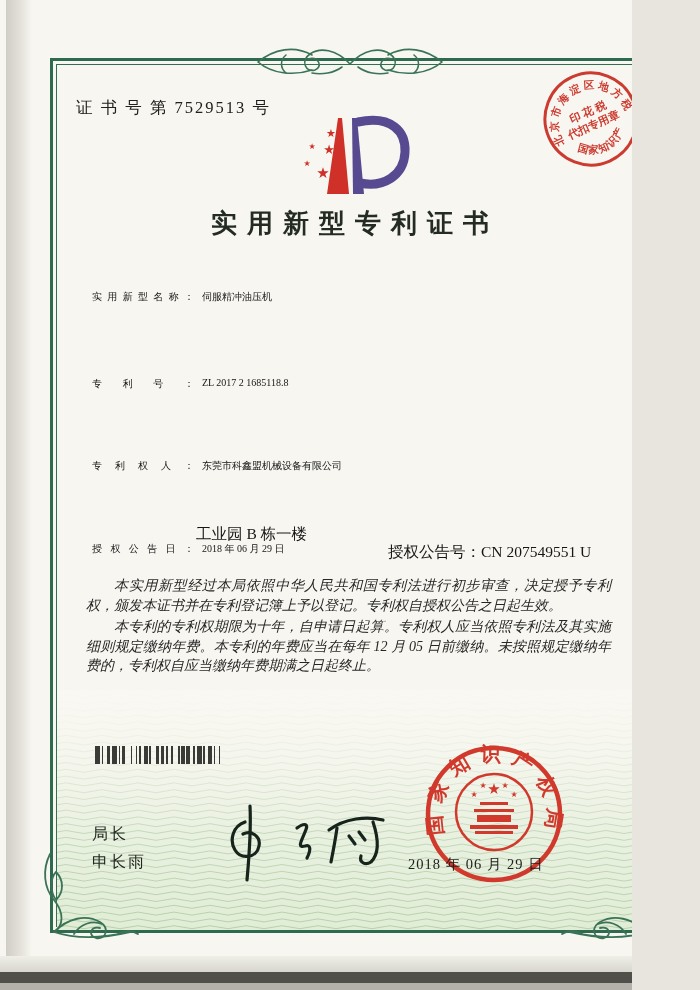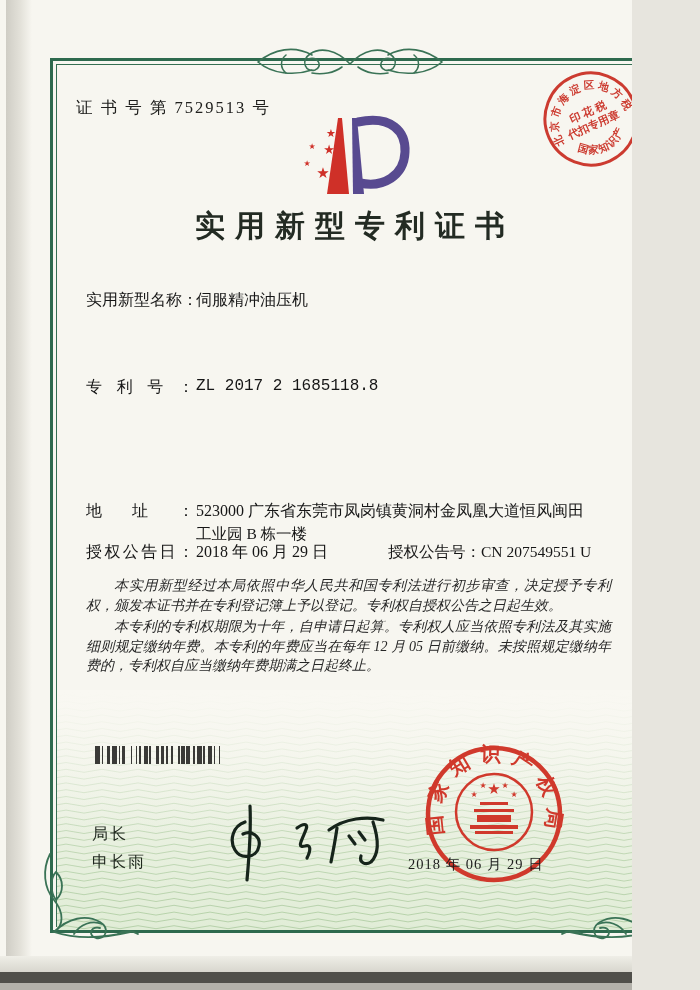--- a/index.html
+++ b/index.html
@@ -17,23 +17,23 @@
   .frame-inner{left:56px;top:64px;width:588px;height:863px;border:1px solid #356f52;box-sizing:border-box;}
   
   .waveband{left:57px;top:690px;width:586px;height:240px;
             background:linear-gradient(180deg,rgba(227,238,217,0) 0%,rgba(227,238,217,0.45) 35%,#e1edd7 100%);overflow:hidden;}
   .waveband svg{position:absolute;left:0;top:0;}
   .waveband svg path{fill:none;stroke:#b7d2ab;stroke-width:1;}
   .wavefade{position:absolute;left:0;top:0;width:100%;height:60%;
             background:linear-gradient(#f9f8f2,rgba(249,248,242,0));}
   
   .cert-no{left:76px;top:97px;font-size:16.5px;letter-spacing:2px;color:#20201e;}
-  .title{left:50px;top:206px;width:600px;text-align:center;font-size:30px;font-weight:bold;
+  .title{left:50px;top:206px;width:600px;text-align:center;font-size:26px;font-weight:bold;
          letter-spacing:10px;text-indent:10px;color:#232b23;}
-  .frow{left:86px;font-size:16px;color:#161616;white-space:nowrap;}
+  .frow{left:92px;font-size:10px;color:#161616;white-space:nowrap;}
   .flabel{display:inline-block;width:92px;text-align:justify;text-align-last:justify;vertical-align:top;}
   .flabel::after{content:"：";display:inline-block;width:0;}
   .fcolon{display:inline-block;width:18px;}
   .fvalue{display:inline-block;vertical-align:top;}
   .addr2{left:196px;top:524px;font-size:15.5px;color:#161616;}
   .grant-no{left:388px;top:542px;font-size:15.5px;color:#161616;white-space:nowrap;}
   .paras{left:86px;top:576px;width:540px;font-size:14px;line-height:19.6px;color:#262626;
          text-align:justify;font-style:italic;}
   .paras p{margin:0 15px 2px 0;text-indent:2em;}
   .barcode{left:95px;top:746px;width:176px;height:18px;display:flex;align-items:stretch;}
@@ -141,25 +141,25 @@
       <text x="29" y="62" font-size="8">★</text>
       <text x="45" y="74" font-size="15">★</text>
     </g>
   </svg>
 
   <div class="abs title">实用新型专利证书</div>
 
   <div class="abs frow" style="top:290px;">
     <span class="flabel">实用新型名称</span><span class="fcolon"></span><span class="fvalue">伺服精冲油压机</span>
   </div>
-  <div class="abs frow" style="top:377px;font-family:Liberation Mono, monospace;">
+  <div class="abs frow" style="top:377px;">
     <span class="flabel">专利号</span><span class="fcolon"></span><span class="fvalue">ZL 2017 2 1685118.8</span>
   </div>
-  <div class="abs frow" style="top:501px;">
-    <span class="flabel">地址</span><span class="fcolon"></span><span class="fvalue">523000 广东省东莞市凤岗镇黄洞村金凤凰大道恒风闽田</span>
+  <div class="abs frow" style="top:459px;">
+    <span class="flabel">专利权人</span><span class="fcolon"></span><span class="fvalue">东莞市科鑫盟机械设备有限公司</span>
   </div>
   <div class="abs addr2">工业园 B 栋一楼</div>
   <div class="abs frow" style="top:542px;">
     <span class="flabel">授权公告日</span><span class="fcolon"></span><span class="fvalue">2018 年 06 月 29 日</span>
   </div>
   <div class="abs grant-no">
     <span>授权公告号</span><span>：</span><span>CN 207549551 U</span>
   </div>
 
   <div class="abs paras">

